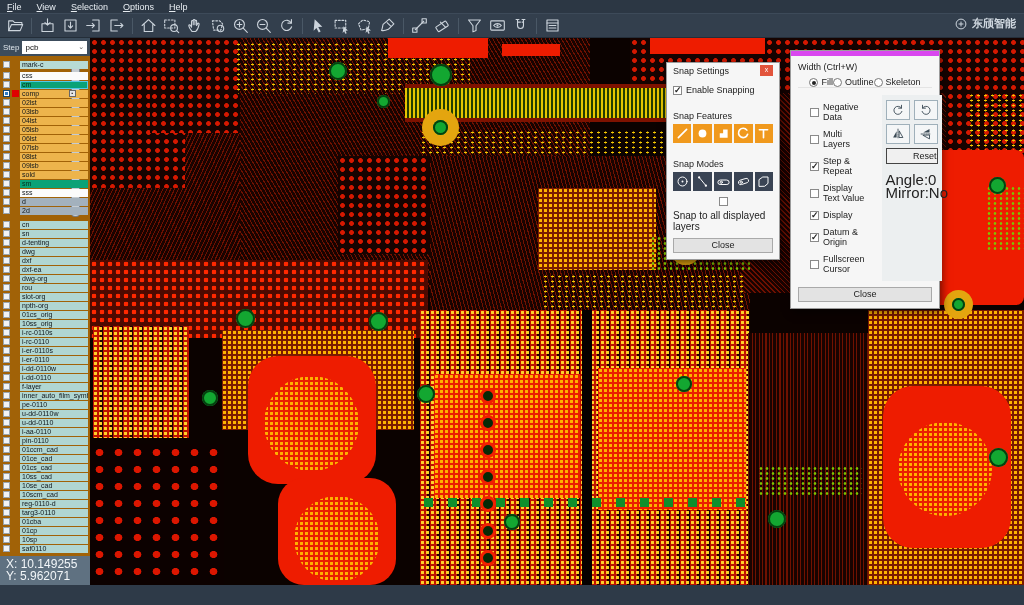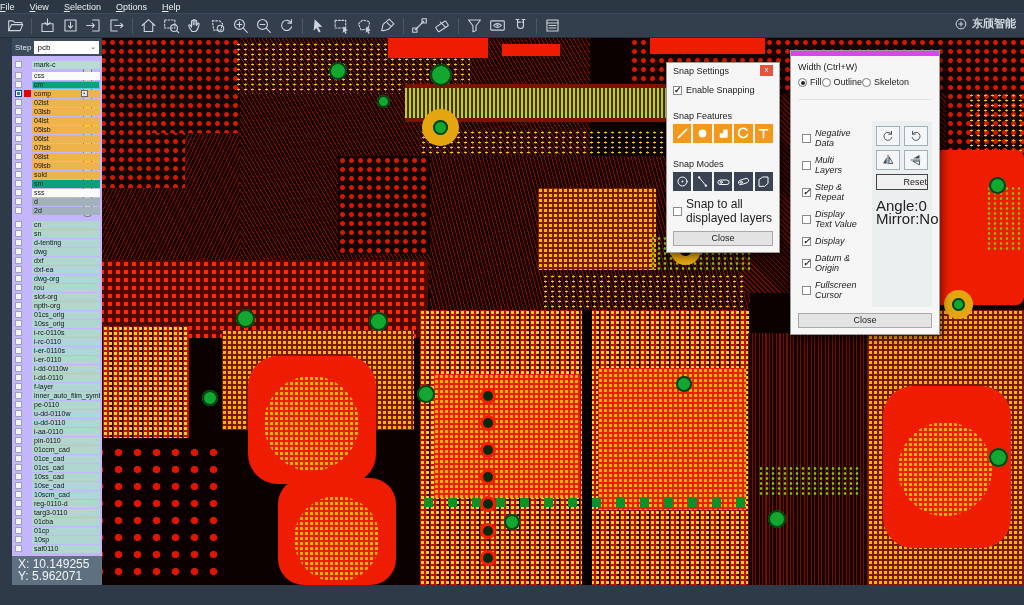--- a/index.html
+++ b/index.html
@@ -2,37 +2,37 @@
 <html><head>
 <meta charset="utf-8">
 <style>
   html,body{margin:0;padding:0;background:#1a2129;}
   *{box-sizing:border-box;}
   .app{position:relative;width:1024px;height:605px;background:#2e3a48;overflow:hidden;
        font-family:"Liberation Sans",sans-serif;-webkit-font-smoothing:antialiased;}
 
   
   .menubar{height:13px;background:#2c3744;display:flex;align-items:center;gap:15px;
-           font-size:9px;color:#e8edf2;}
+           padding-left:7px;font-size:9px;color:#e8edf2;}
   .menu-item{cursor:default;}
   .menu-item u{text-decoration:underline;}
 
   
   .toolbar{height:25px;background:#333f4d;display:flex;align-items:center;padding-left:4px;
            border-top:1px solid #3d4a59;border-bottom:1px solid #242e39;}
   .tbtn{width:23px;height:21px;display:flex;align-items:center;justify-content:center;color:#ccd4dc;}
   .tbtn svg{width:17px;height:17px;}
   .tsep{width:1px;height:16px;background:#4a5866;margin:0 4px;flex:none;}
   .brand{position:absolute;right:8px;top:16px;display:flex;align-items:center;gap:4px;
          color:#cfd7df;font-size:11px;font-weight:bold;}
   .brand svg{width:14px;height:14px;color:#cfd7df;}
 
   
-  .sidebar{position:absolute;left:0;top:38px;width:90px;height:547px;background:#c4b5fd;
-           display:flex;flex-direction:column;margin-left:12px;}
+  .sidebar{position:absolute;left:0;top:38px;width:90px;height:547px;background:#a16207;
+           display:flex;flex-direction:column;}
   .step-row{height:18px;background:#3c4c5c;display:flex;align-items:center;padding:0 3px;gap:3px;flex:none;}
   .step-label{font-size:8px;color:#dfe6ec;}
   .step-select{flex:1;height:13px;background:#fff;font-size:8px;display:flex;align-items:center;
                justify-content:space-between;padding:0 3px;color:#111;}
   .step-select .chev{font-size:7px;color:#555;}
   .layer-list{position:relative;flex:1;overflow:hidden;padding-top:4px;}
   .layer-row{height:9px;display:flex;align-items:center;position:relative;}
   .layer-row.first{margin-bottom:2px;}
   .list-gap{height:5px;}
   .lr-cb{width:7px;height:7px;border:1px solid #9aa5af;background:#f2f4f6;margin:0 2px 0 3px;flex:none;}
@@ -88,38 +88,38 @@
              font-size:7px;line-height:10px;text-align:center;}
   .snap-body{padding:4px 6px 6px;}
   .cbrow{display:flex;align-items:center;gap:4px;margin:3px 0;}
   .cbx{width:9px;height:9px;border:1px solid #8a8a8a;background:#fff;flex:none;position:relative;}
   .cbx.checked::after{content:"\2713";position:absolute;left:0;top:-2px;font-size:9px;color:#222;font-weight:bold;}
   .sectlabel{margin:16px 0 3px;color:#222;}
   .btnrow{display:flex;gap:2px;}
   .fbtn{width:19px;height:19px;background:#f0991d;color:#fff;display:flex;align-items:center;justify-content:center;}
   .mbtn{width:19px;height:19px;background:#3a4454;color:#fff;display:flex;align-items:center;justify-content:center;}
   .fbtn svg,.mbtn svg{width:15px;height:15px;}
-  .small-cb{font-size:12px;}
+  .small-cb{font-size:10px;flex-direction:column;}
   .dlg-close{margin-top:6px;height:15px;background:#e3e3e3;border:1px solid #a9a9a9;
              text-align:center;line-height:13px;font-size:9px;}
 
   .graphic{left:790px;top:50px;width:150px;}
   .graphic .dlg-title{height:18px;color:#c59a93;font-size:9.5px;}
   .close-gray{margin-left:auto;width:12px;height:12px;background:#efefef;color:#9aa4ab;
               font-size:8px;line-height:11px;text-align:center;}
   .g-body{padding:3px 7px 6px;border-top:5px solid #d946ef;}
   .g-width{margin:3px 0 5px;}
-  .radiorow{display:flex;justify-content:flex-start;padding-bottom:12px;
-            border-bottom:1px solid #e4e4e4;margin-bottom:21px;}
+  .radiorow{display:flex;justify-content:center;padding-bottom:0;
+            border-bottom:1px solid #e4e4e4;margin-bottom:7px;}
   .radio{display:flex;align-items:center;gap:3px;}
   .rdot{width:9px;height:9px;border:1px solid #777;border-radius:50%;background:#fff;position:relative;flex:none;}
   .rdot.sel::after{content:"";position:absolute;left:2px;top:2px;width:4px;height:4px;border-radius:50%;background:#222;}
   .g-main{display:flex;gap:5px;}
   .g-checks{flex:1;}
-  .g-checks .cbrow{margin:7px 4px;font-style:italic;}
+  .g-checks .cbrow{margin:7px 12px;}
   .g-panel{width:60px;background:#eceff0;padding:5px 4px 4px;display:flex;flex-wrap:wrap;
            gap:4px;justify-content:center;align-content:flex-start;}
   .xbtn{width:24px;height:20px;background:#f4f6f7;border:1px solid #9fb0ba;color:#3a4a55;
         display:flex;align-items:center;justify-content:center;}
   .xbtn svg{width:14px;height:14px;}
   .reset-btn{width:52px;height:16px;background:#f0f0f0;border:1px solid #444;
              text-align:right;line-height:14px;}
   .g-info{width:100%;font-size:15px;color:#222;margin-top:5px;line-height:13px;}
 
   

